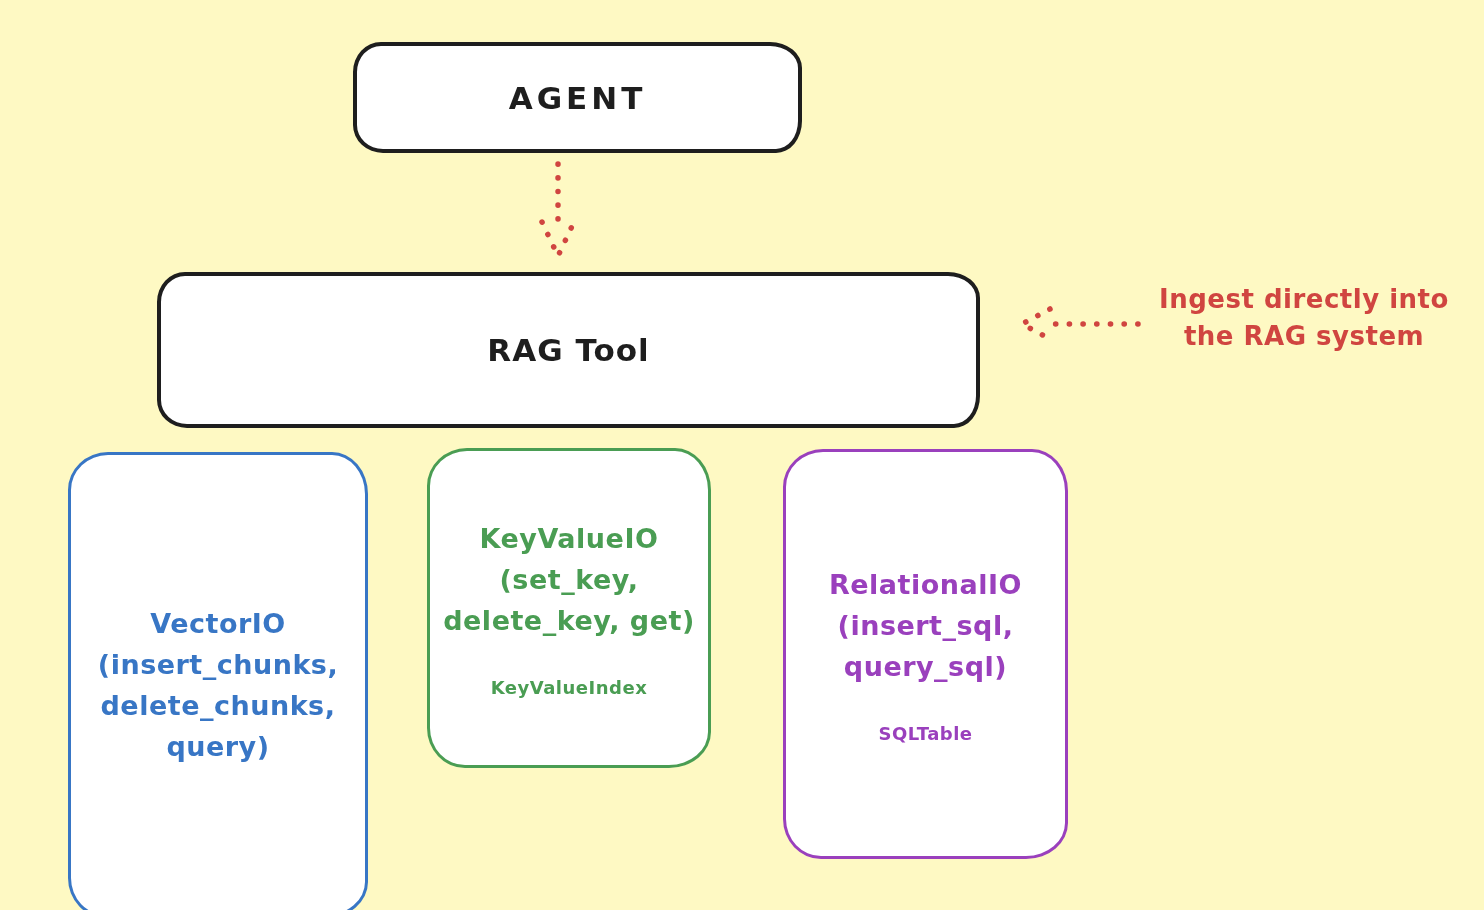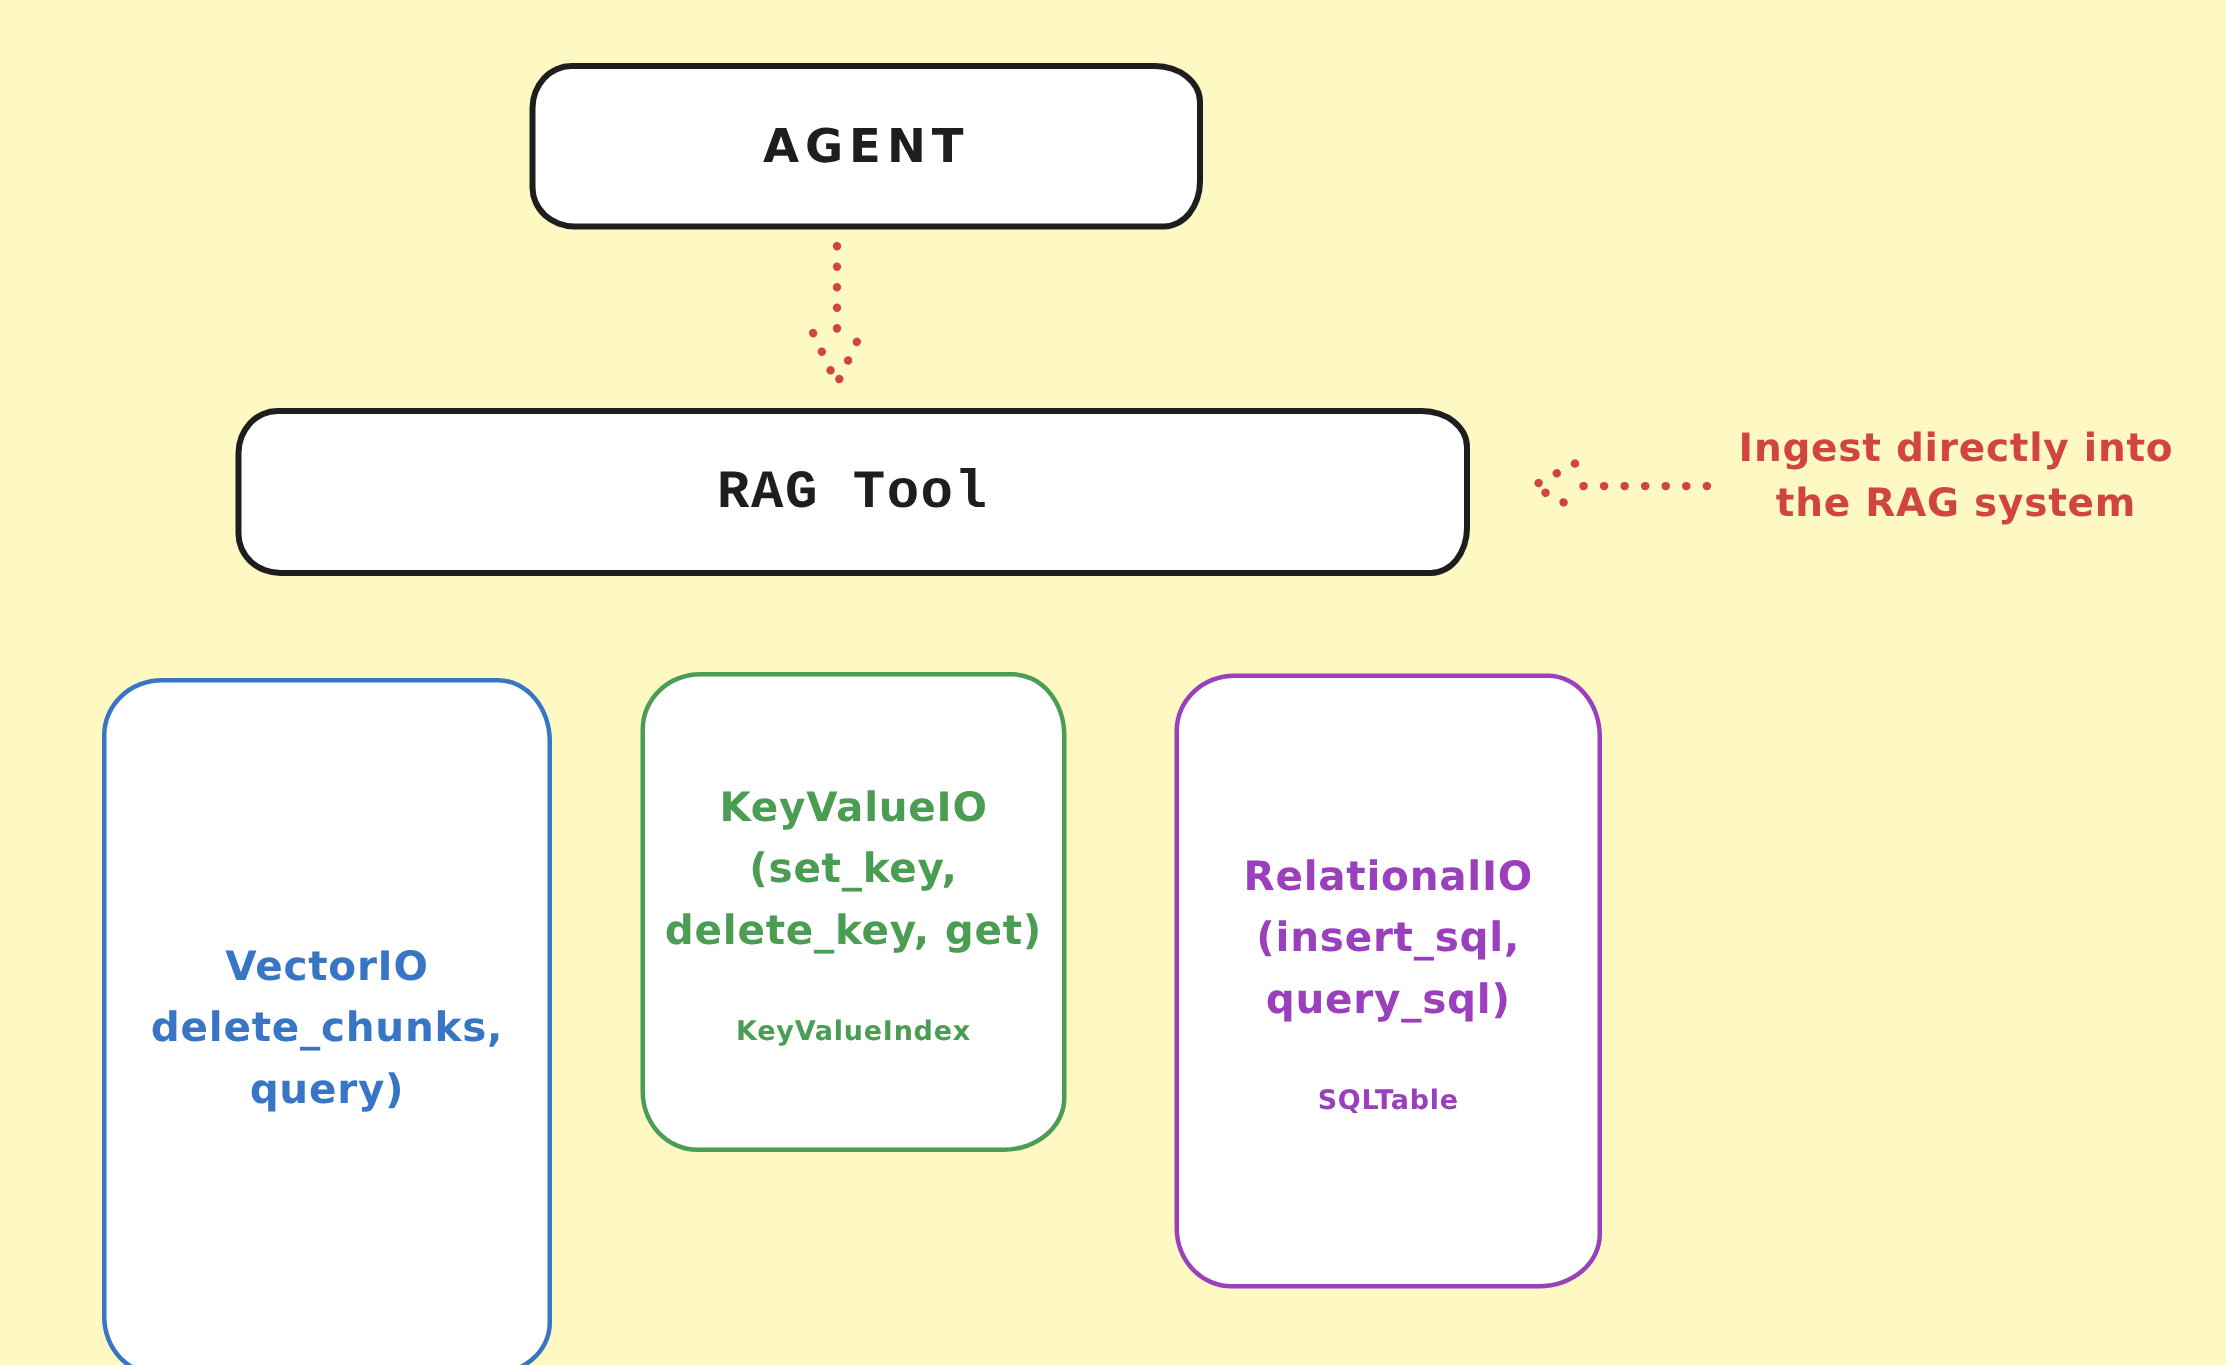--- a/index.html
+++ b/index.html
@@ -31,22 +31,22 @@
   
   .node.black {
     border-width: 4px;
     border-radius: 28px 32px 26px 30px / 30px 26px 32px 28px;
   }
   #agent-node {
     left: 353px; top: 42px; width: 449px; height: 111px;
     font-size: 31px; font-weight: 700; letter-spacing: 4px;
   }
   #rag-node {
-    left: 157px; top: 272px; width: 823px; height: 112px;
-    font-size: 36px; font-weight: 600; letter-spacing: 1px; font-family: Liberation Mono, monospace;
+    left: 157px; top: 272px; width: 823px; height: 156px;
+    font-size: 31px; font-weight: 600; letter-spacing: 1px;
   }
   
   .node.store {
     border-width: 3.5px;
     border-radius: 40px 36px 42px 38px / 38px 42px 36px 40px;
     font-weight: 600;
   }
   #vector-node { left: 68px;  top: 452px; width: 300px; height: 466px; }
   #kv-node     { left: 427px; top: 448px; width: 284px; height: 320px; }
   #rel-node    { left: 783px; top: 449px; width: 285px; height: 410px; }
@@ -110,20 +110,21 @@
   </svg>
 
   <div id="ingest-annotation" style="--c: #d04540;">
     <div>Ingest directly into</div>
     <div>the RAG system</div>
   </div>
 
   <div class="node store" id="vector-node" style="--c: #3876c5;">
     <div class="sig-lines">
       <div>VectorIO</div>
+      <div>(insert_chunks,</div>
       <div>delete_chunks,</div>
       <div>query)</div>
     </div>
   </div>
 
   <div class="node store" id="kv-node" style="--c: #4a9d53;">
     <div class="sig-lines">
       <div>KeyValueIO</div>
       <div>(set_key,</div>
       <div>delete_key, get)</div>

